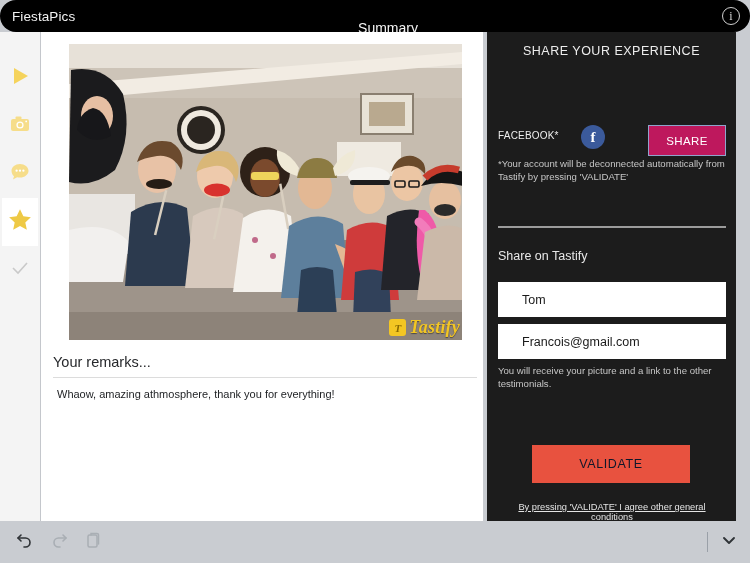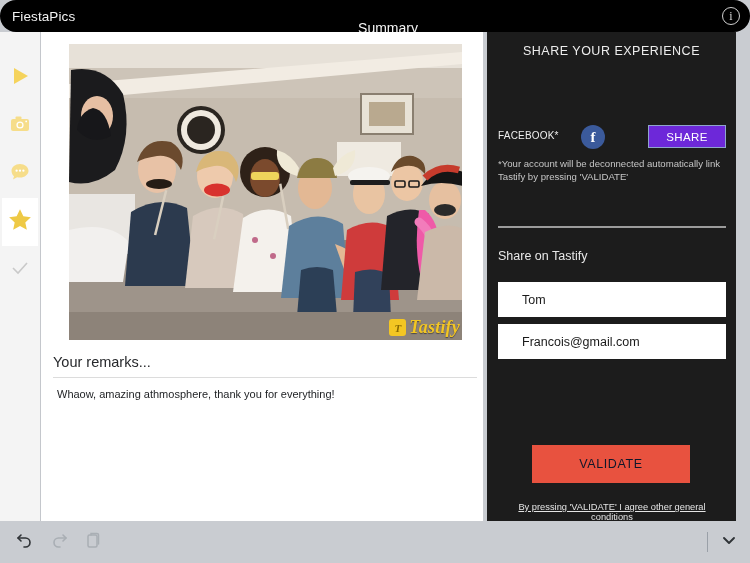--- a/index.html
+++ b/index.html
@@ -123,22 +123,22 @@
     font-size: 10px; color: #eeeeee; letter-spacing: .2px;
   }
   .fb-circle {
     position: absolute; left: 83px; top: 0;
     width: 24px; height: 24px; border-radius: 50%; background: #3b5a9b;
     display: flex; align-items: center; justify-content: center;
     color: #fff; font-family: "Liberation Serif", serif;
     font-weight: bold; font-size: 15px; line-height: 1;
   }
   .share-btn {
-    position: absolute; right: 0; top: 0; width: 78px; height: 23px;
-    background: #6d28d9; border: 1px solid #8fa4cc;
+    position: absolute; right: 0; top: 0; width: 78px; height: 31px;
+    background: #be185d; border: 1px solid #8fa4cc;
     color: #ffffff; font-size: 11.5px; letter-spacing: .4px;
     display: flex; align-items: center; justify-content: center;
   }
   .fb-note {
     position: absolute; left: 11px; top: 126px; width: 228px;
     font-size: 9.6px; line-height: 1.35; color: #c6c6c6;
   }
   .share-divider {
     position: absolute; left: 11px; top: 194px; width: 228px; height: 1.5px;
     background: #9b9b9b;
@@ -350,29 +350,30 @@
       <div class="share-title">SHARE YOUR EXPERIENCE</div>
 
       <div class="fb-row">
         <div class="fb-label">FACEBOOK*</div>
         <div class="fb-circle">
           <span>f</span>
         </div>
         <div class="share-btn">SHARE</div>
       </div>
 
-      <div class="fb-note">*Your account will be deconnected automatically link Tastify by pressing 'VALIDATE'</div>
+      <div class="fb-note">*Your account will be deconnected automatically from Tastify by pressing 'VALIDATE'</div>
 
       <div class="share-divider"></div>
 
       <div class="tastify-label">Share on Tastify</div>
 
       <input class="field name" type="text" value="Tom" style="">
       <input class="field email" type="text" value="Francois@gmail.com" style="">
 
+      <div class="field-note">You will receive your picture and a link to the other testimonials.</div>
 
       <div class="validate-btn">VALIDATE</div>
 
       <div class="conditions">By pressing 'VALIDATE' I agree other general conditions</div>
     </div>
 
     <div class="share-edge"></div>
   </div>
 
   <div class="bottombar">

